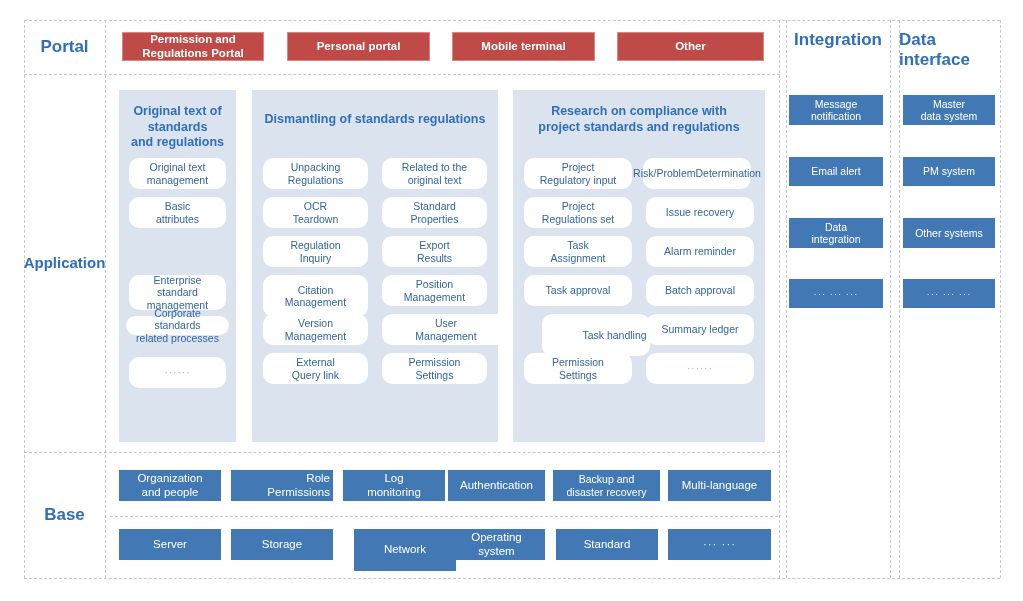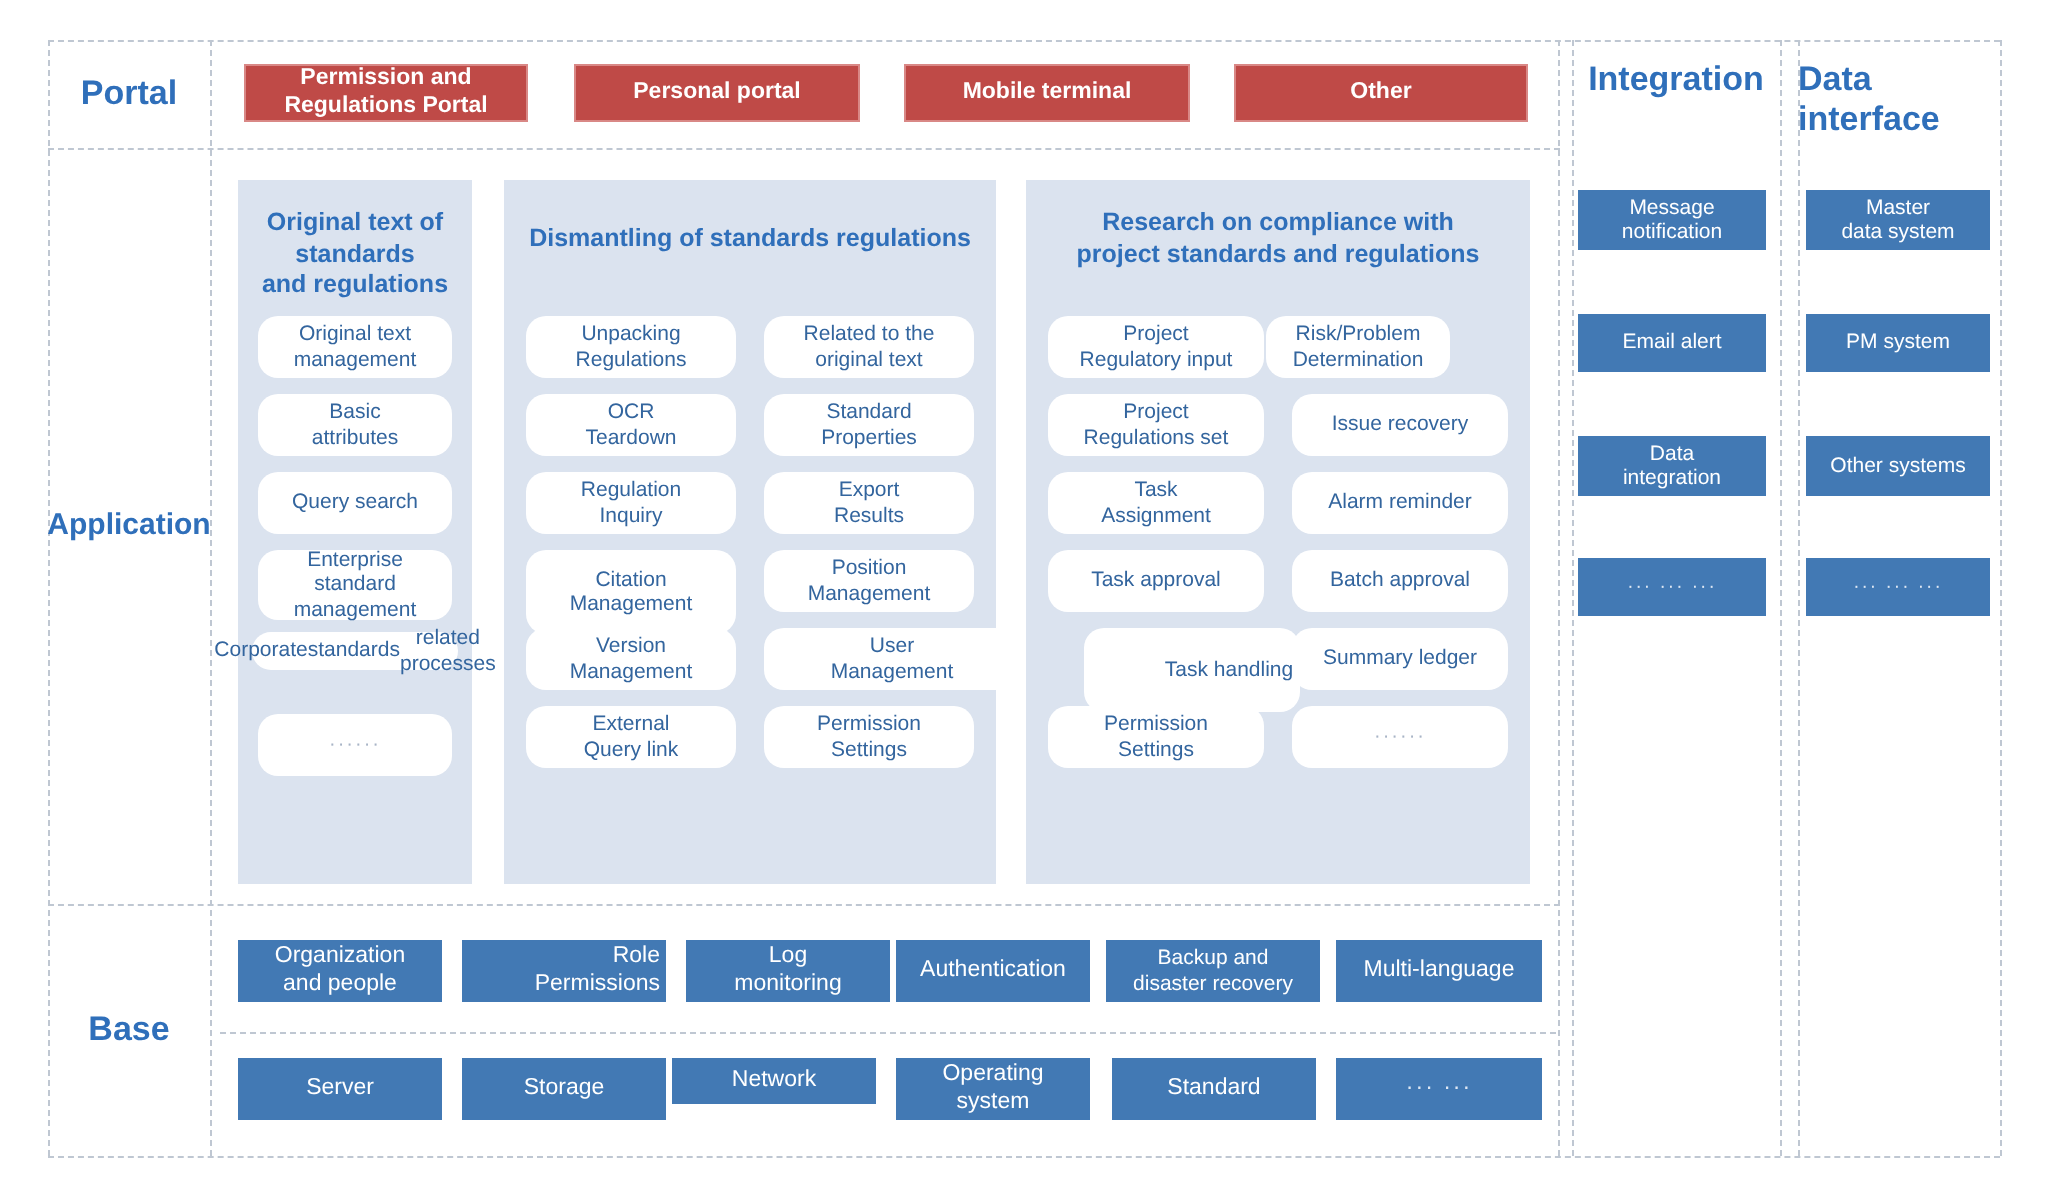--- a/index.html
+++ b/index.html
@@ -194,29 +194,26 @@
     </div>
 
     <div class="item-box" style="left:10px; top:68px; width:97px; height:31px; flex-direction:column;">
       <span>Original text</span>
       <span>management</span>
     </div>
     <div class="item-box" style="left:10px; top:107px; width:97px; height:31px; flex-direction:column;">
       <span>Basic</span>
       <span>attributes</span>
     </div>
-    <div class="item-box" style="left:10px; top:146px; width:97px; height:31px;">
-      <span>Query search</span>
-    </div>
     <div class="item-box" style="left:10px; top:185px; width:97px; height:35px; flex-direction:column;">
       <span>Enterprise</span>
       <span>standard</span>
       <span>management</span>
     </div>
-    <div class="item-box" style="left:7px; top:226px; width:103px; height:19px; flex-direction:row;">
+    <div class="item-box" style="left:7px; top:226px; width:103px; height:19px; flex-direction:column;">
       <span>Corporate</span>
       <span>standards</span>
       <span>related processes</span>
     </div>
     <div class="item-box dots" style="left:10px; top:267px; width:97px; height:31px;">
       <span>······</span>
     </div>
   </div>
 
   <div class="group-panel" style="left:252px; top:90px; width:246px; height:352px;">
@@ -297,21 +294,21 @@
       <span>Task approval</span>
     </div>
     <div class="item-box" style="left:29px; top:224px; width:108px; height:42px;padding-left:40px;">
       <span>Task handling</span>
     </div>
     <div class="item-box" style="left:11px; top:263px; width:108px; height:31px; flex-direction:column;">
       <span>Permission</span>
       <span>Settings</span>
     </div>
 
-    <div class="item-box" style="left:120px; top:68px; width:92px; height:31px; flex-direction:column;">
+    <div class="item-box" style="left:130px; top:68px; width:108px; height:31px; flex-direction:row;">
       <span>Risk/Problem</span>
       <span>Determination</span>
     </div>
     <div class="item-box" style="left:133px; top:107px; width:108px; height:31px;">
       <span>Issue recovery</span>
     </div>
     <div class="item-box" style="left:133px; top:146px; width:108px; height:31px;">
       <span>Alarm reminder</span>
     </div>
     <div class="item-box" style="left:133px; top:185px; width:108px; height:31px;">
@@ -376,21 +373,21 @@
   <div class="blue-box base" style="left:668px; top:470px; width:103px; height:31px;">
     <span>Multi-language</span>
   </div>
 
   <div class="blue-box base" style="left:119px; top:529px; width:102px; height:31px;">
     <span>Server</span>
   </div>
   <div class="blue-box base" style="left:231px; top:529px; width:102px; height:31px;">
     <span>Storage</span>
   </div>
-  <div class="blue-box base" style="left:336px; top:529px; width:102px; height:23px;">
+  <div class="blue-box base" style="left:354px; top:529px; width:102px; height:42px;">
     <span>Network</span>
   </div>
   <div class="blue-box base" style="left:448px; top:529px; width:97px; height:31px; flex-direction:column;">
     <span>Operating</span>
     <span>system</span>
   </div>
   <div class="blue-box base" style="left:556px; top:529px; width:102px; height:31px;">
     <span>Standard</span>
   </div>
   <div class="blue-box base dots" style="left:668px; top:529px; width:103px; height:31px;">

